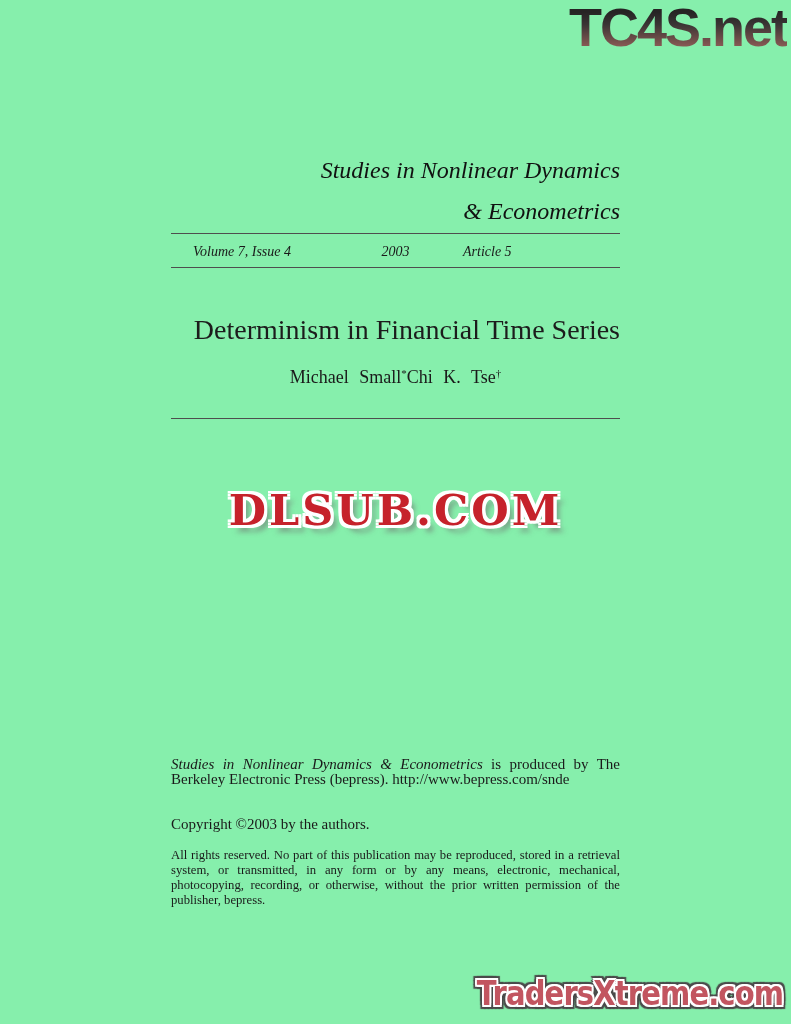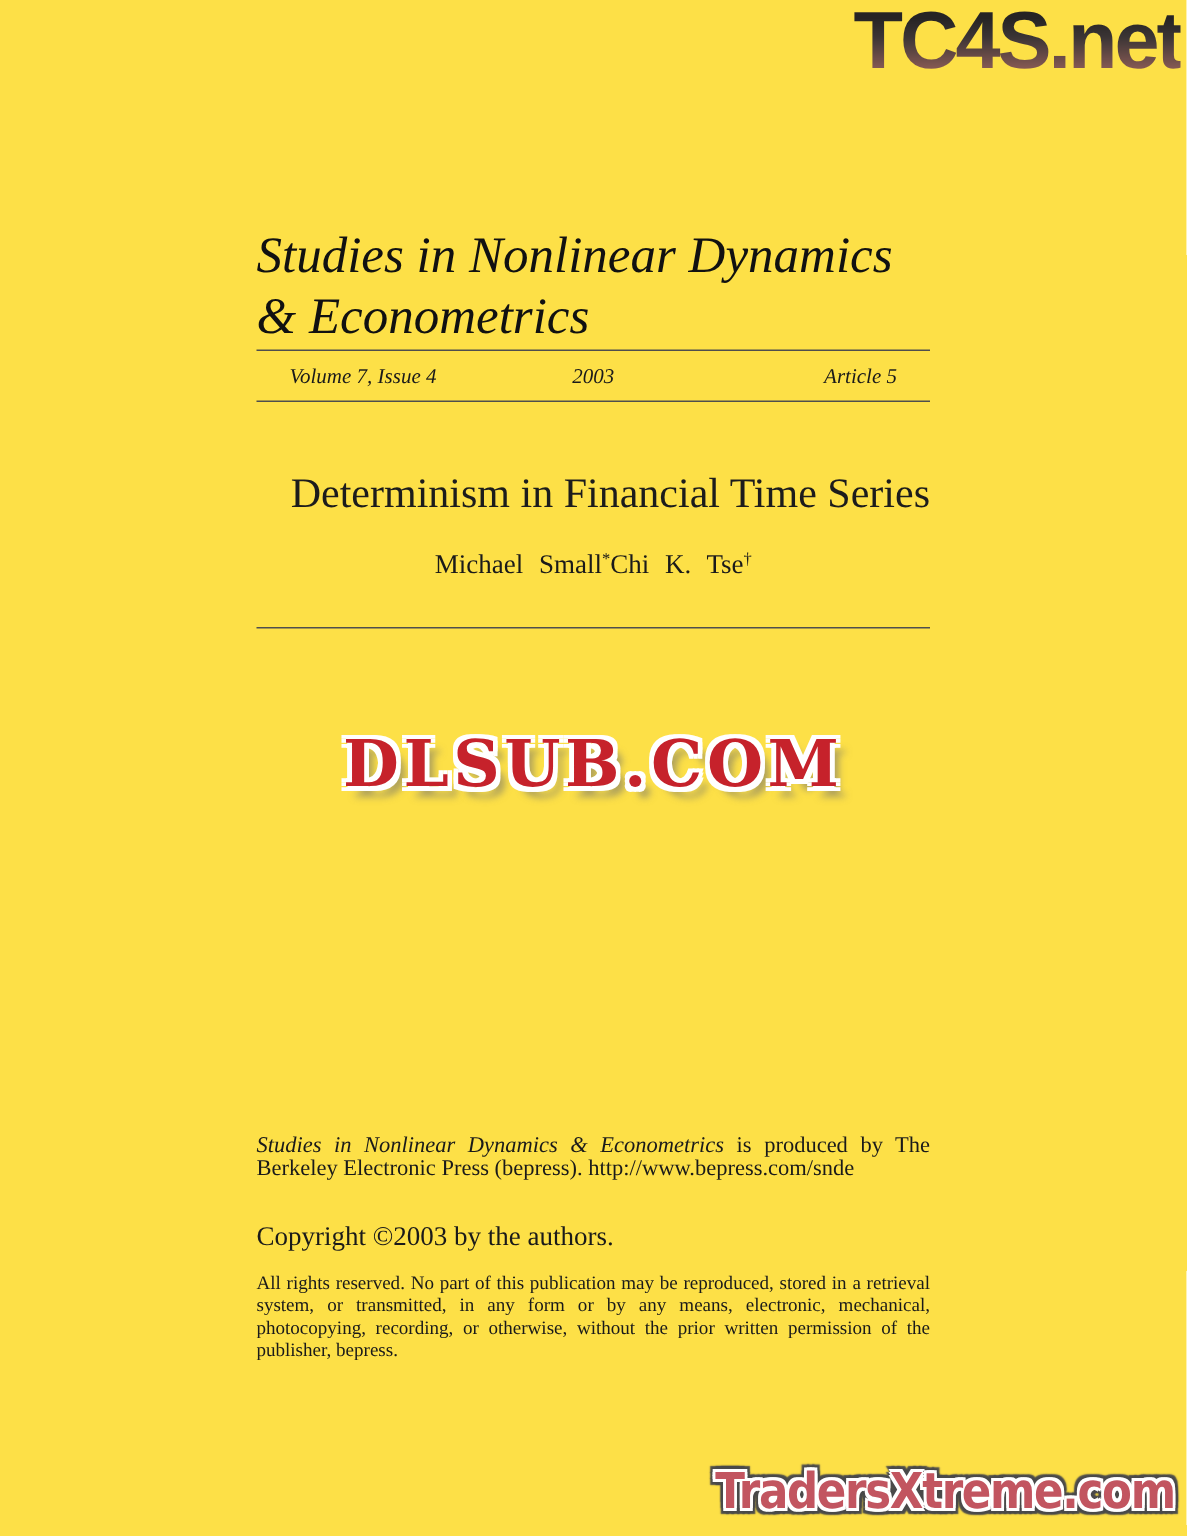--- a/index.html
+++ b/index.html
@@ -1,19 +1,19 @@
 <!DOCTYPE html>
 <html><head>
 <meta charset="utf-8">
 <style>
   html,body { margin:0; padding:0; background:#ffffff; }
   .page {
     position:relative;
     width:791px; height:1024px;
-    background:#fde047;
+    background:#86efac;
     overflow:hidden;
     font-family:"Liberation Serif", serif;
     color:#1a1a1a;
   }
 
   
   .tc4s-logo {
     position:absolute; top:2px; right:4px;
     font-family:"Liberation Sans", sans-serif;
     font-weight:700;
@@ -61,44 +61,44 @@
     text-shadow:
       -2px -2px 0 #ffffff, 2px -2px 0 #ffffff, -2px 2px 0 #ffffff, 2px 2px 0 #ffffff,
       -2px 0 0 #ffffff, 2px 0 0 #ffffff, 0 -2px 0 #ffffff, 0 2px 0 #ffffff,
       -4px -4px 1px #4a4a4a, 4px -4px 1px #4a4a4a, -4px 4px 1px #4a4a4a, 4px 4px 1px #4a4a4a,
       -4px 0 1px #4a4a4a, 4px 0 1px #4a4a4a, 0 -4px 1px #4a4a4a, 0 4px 1px #4a4a4a;
   }
 
   
   .journal-title {
     position:absolute; top:150px; left:171px; width:449px;
-    text-align:left;
+    text-align:right;
     font-style:italic;
-    font-size:34px;
+    font-size:24px;
     line-height:41px;
     color:#111;
   }
   .rule { position:absolute; left:171px; width:449px; height:1px; background:#4e4e4e; }
   .rule-1 { top:233px; }
   .rule-2 { top:267px; }
   .rule-3 { top:418px; }
 
   .volume-row {
     position:absolute; top:240px; left:171px; width:449px;
     box-sizing:border-box;
     padding:0 22px;
     display:flex;
     font-style:italic;
     font-size:14px;
     line-height:23px;
   }
   .volume-row .cell { flex:1; }
   .volume-row .c-left { text-align:left; }
   .volume-row .c-mid { text-align:center; }
-  .volume-row .c-right { text-align:right; }
+  .volume-row .c-right { }
 
   
   .paper-title {
     position:absolute; top:314px; left:171px; width:449px;
     text-align:right;
     font-size:28px;
     line-height:32px;
     color:#1c1c1c;
   }
   .authors {
@@ -121,21 +121,21 @@
   .produced {
     position:absolute; top:742px; left:171px; width:449px;
     font-size:15px;
     line-height:14.6px;
     text-align:justify;
   }
   .produced .it { font-style:italic; }
 
   .copyright-line {
     position:absolute; top:817px; left:171px; width:449px;
-    font-size:18px;
+    font-size:15px;
     line-height:15px;
     font-family:Liberation Serif, serif;
   }
   .rights {
     position:absolute; top:835px; left:171px; width:449px;
     font-size:12.7px;
     line-height:15px;
     text-align:justify;
   }
 </style>

